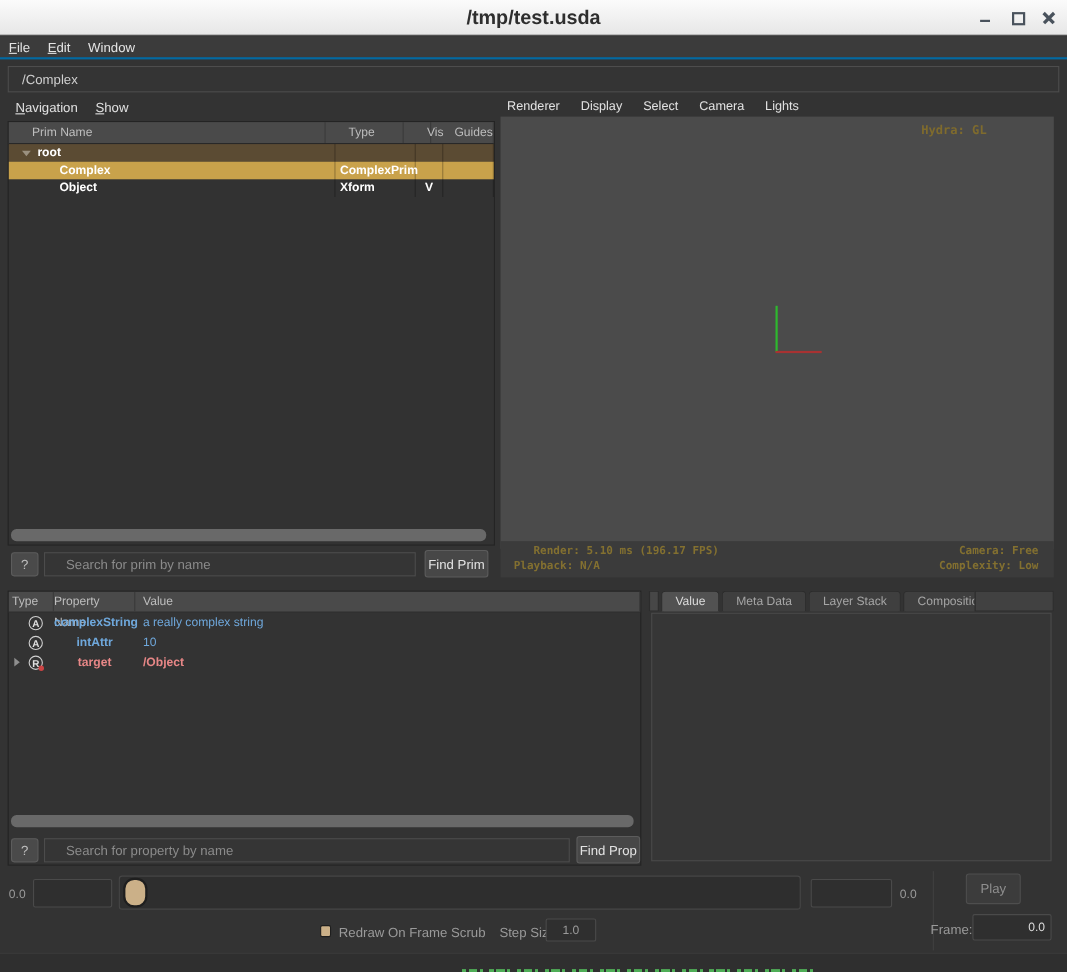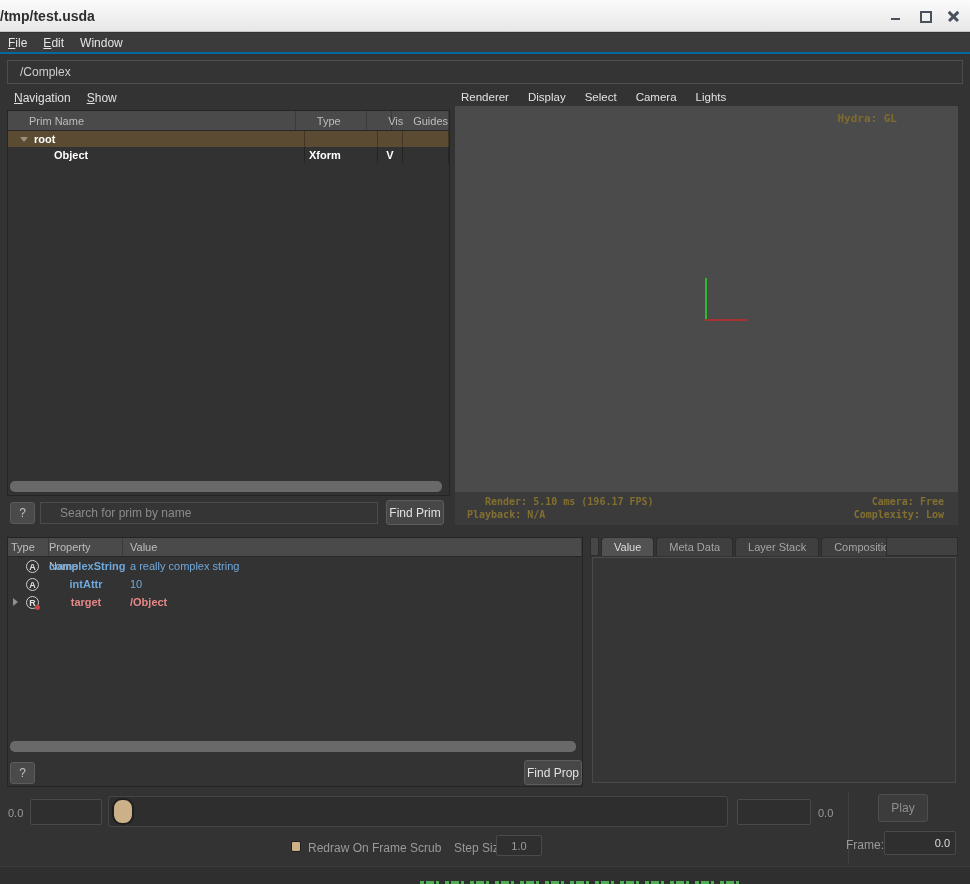--- a/index.html
+++ b/index.html
@@ -4,21 +4,21 @@
 <style>
   * { margin:0; padding:0; box-sizing:border-box; }
   body { background:#222; font-family:"Liberation Sans", sans-serif; }
   #app { position:relative; width:970px; height:884px; background:#333333; overflow:hidden;
          font-family:"Liberation Sans", sans-serif; }
 
   
   .titlebar { position:absolute; left:0; top:0; width:970px; height:32px;
     background:linear-gradient(#fbfbfb,#e7e7e7); border-bottom:1px solid #c6c6c6; }
   .titlebar .title { position:absolute; left:0; right:0; top:0; height:29px; line-height:32px;
-    font-size:14px; color:#2e2e2e; font-weight:bold; }
+    text-align:center; font-size:18px; color:#2e2e2e; font-weight:bold; }
   .win-btns { position:absolute; right:10px; top:0; height:32px; display:flex; align-items:center; gap:17px; }
   .wbtn { width:12px; height:12px; position:relative; cursor:default; }
   .wbtn.min::after { content:""; position:absolute; left:1px; bottom:2px; width:9px; height:2px; background:#49525c; }
   .wbtn.max::after { content:""; position:absolute; left:1px; top:1px; width:8px; height:8px; border:2px solid #49525c; }
   .wbtn.close::before, .wbtn.close::after { content:""; position:absolute; left:-1px; top:5px; width:13px; height:2.5px; background:#49525c; }
   .wbtn.close::before { transform:rotate(45deg); }
   .wbtn.close::after { transform:rotate(-45deg); }
 
   
   .menubar { position:absolute; left:0; top:33px; width:970px; height:21px; background:#3b3b3b;
@@ -167,20 +167,28 @@
     </div>
     <div class="tree-row ancestor">
       <div class="tc-name">
           <span class="expander-down"></span>
           <span>root</span>
         </div>
       <div class="tc-type"></div>
       <div class="tc-vis"></div>
       <div class="tc-guides"></div>
     </div>
+    <div class="tree-row selected">
+      <div class="tc-name indent-child">
+          <span>Complex</span>
+        </div>
+      <div class="tc-type" style="padding-left:4px;">ComplexPrim</div>
+      <div class="tc-vis"></div>
+      <div class="tc-guides"></div>
+    </div>
     <div class="tree-row">
       <div class="tc-name indent-child">
           <span>Object</span>
         </div>
       <div class="tc-type" style="padding-left:4px;">Xform</div>
       <div class="tc-vis">V</div>
       <div class="tc-guides"></div>
     </div>
   </div>
   <div class="hscrollbar" style="left:10px; top:481px; width:432px;"></div>
@@ -238,20 +246,21 @@
           </span>
           <span class="circ-icon rel-badge">R</span>
         </div>
       <div class="cell-name">target</div>
       <div class="cell-value">/Object</div>
     </div>
   </div>
   <div class="hscrollbar" style="left:10px; top:741px; width:566px;"></div>
 
   <div class="helpbtn" style="left:10px; top:762px;">?</div>
+  <input class="searchbox" style="left: 40px; top: 762px; width: 478px;" placeholder="Search for property by name">
   <button class="pushbtn" style="left:524px; top:760px; width:58px; height:25px;">Find Prop</button>
 
   <div class="tab-corner"></div>
   <div class="tabs">
     <div class="tab active">Value</div>
     <div class="tab">Meta Data</div>
     <div class="tab">Layer Stack</div>
     <div class="tab">Composition</div>
   </div>
   <div class="tab-filler"></div>

